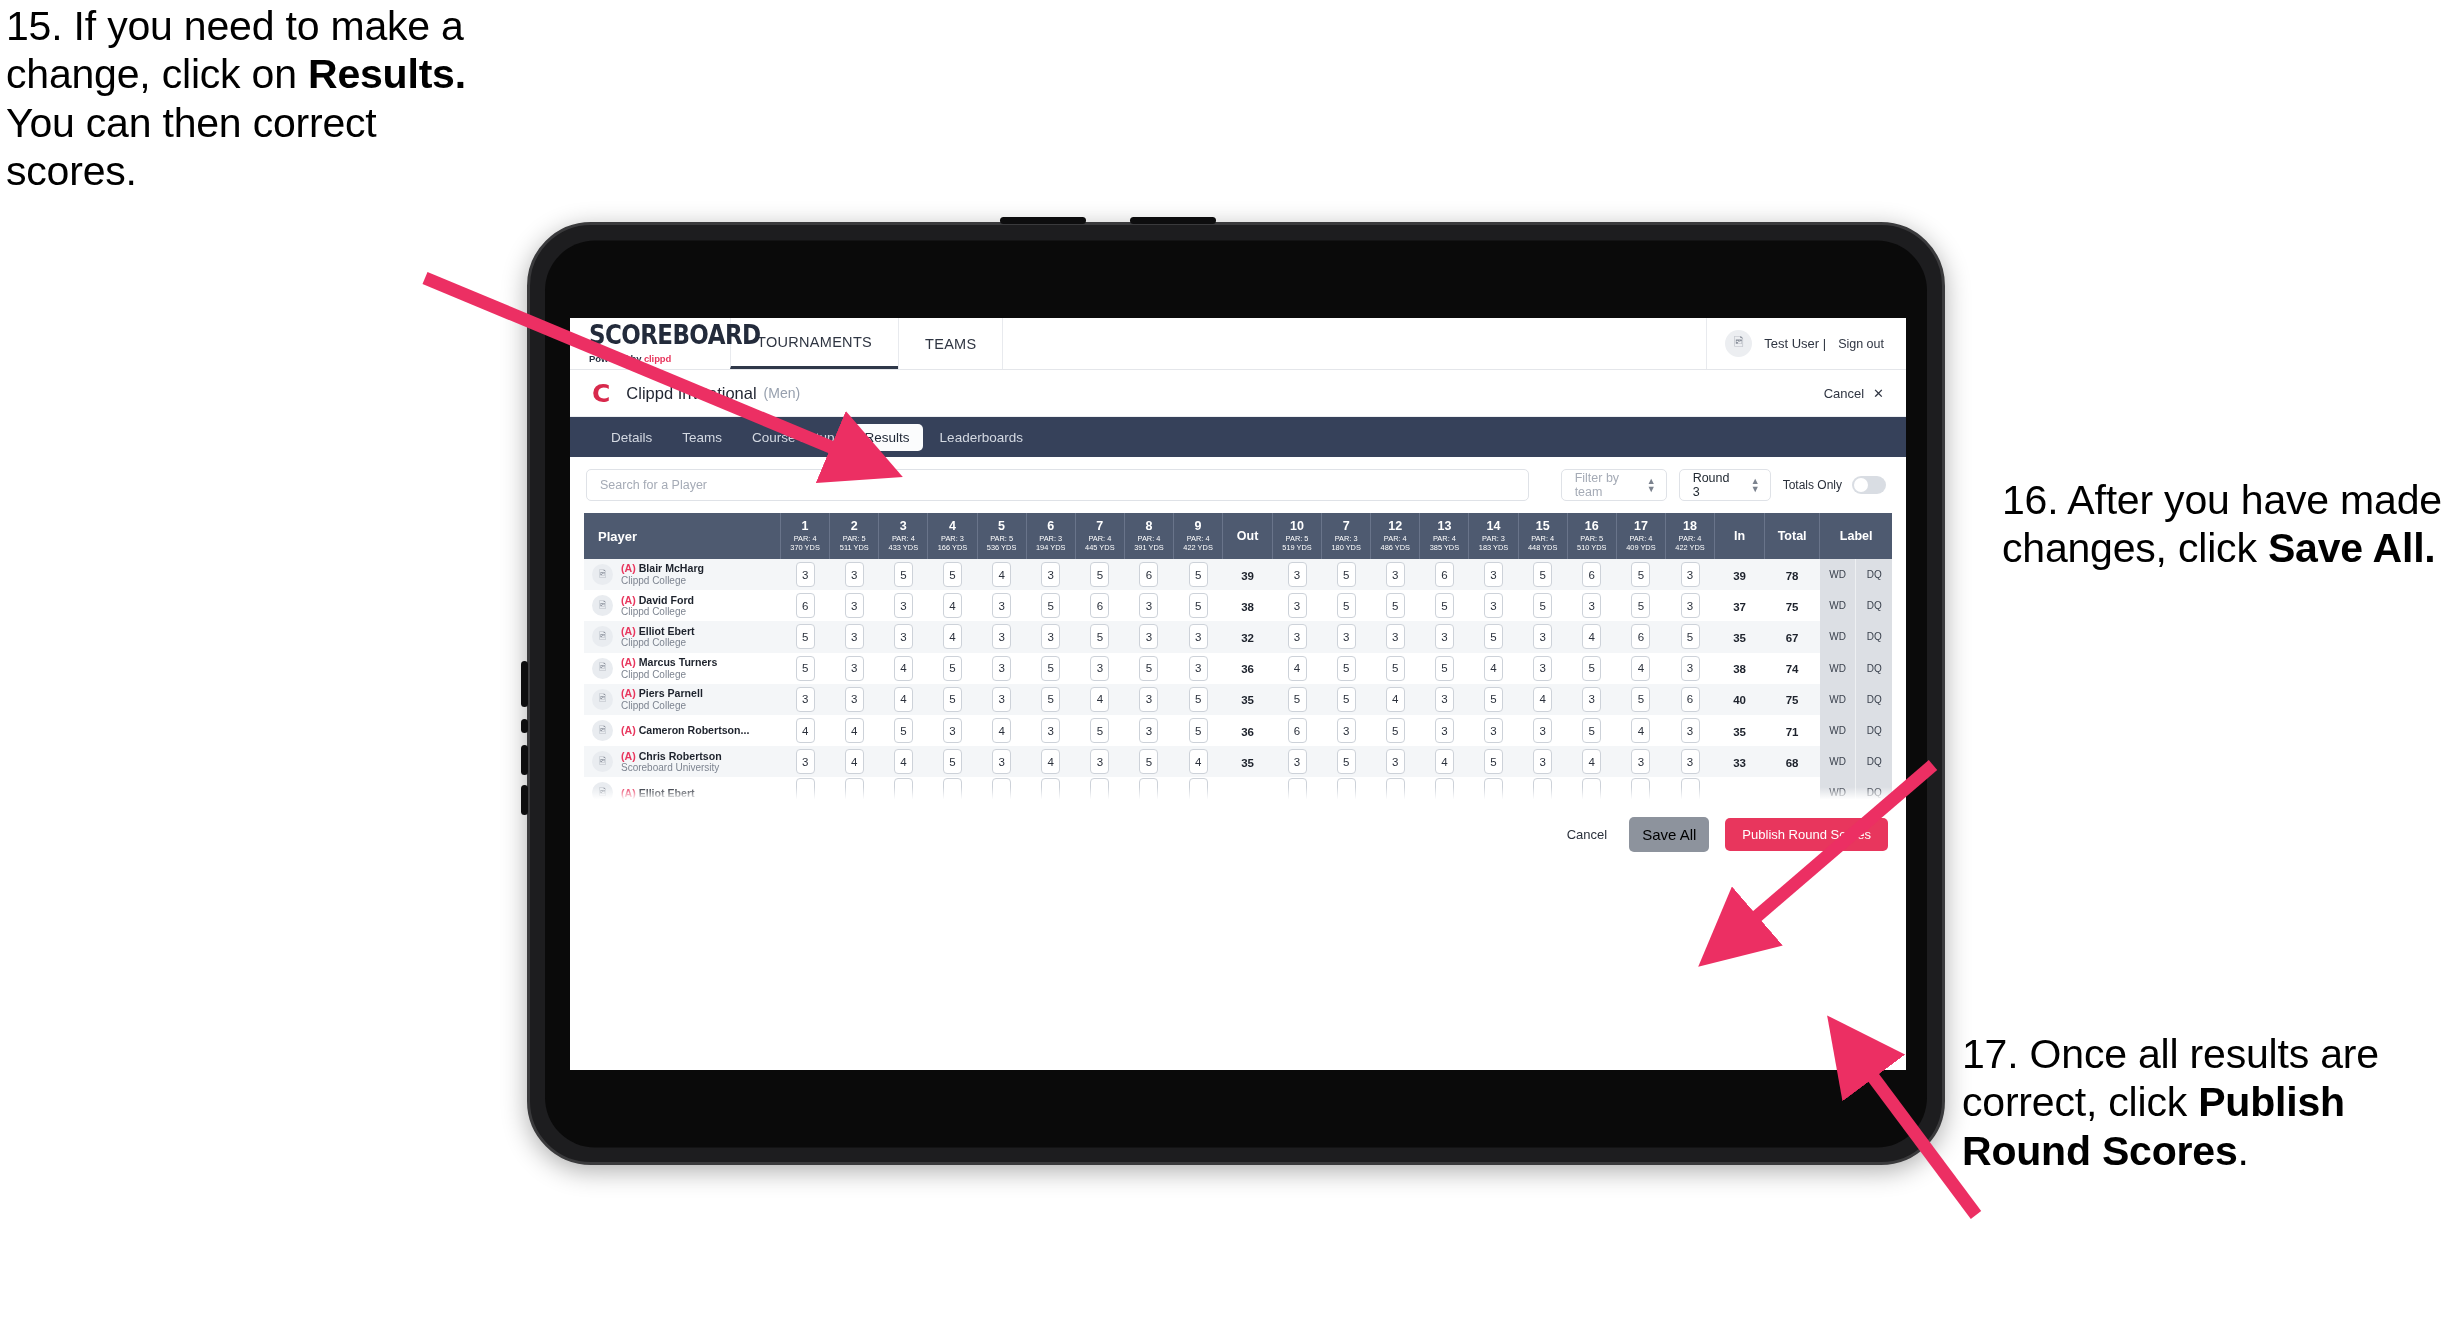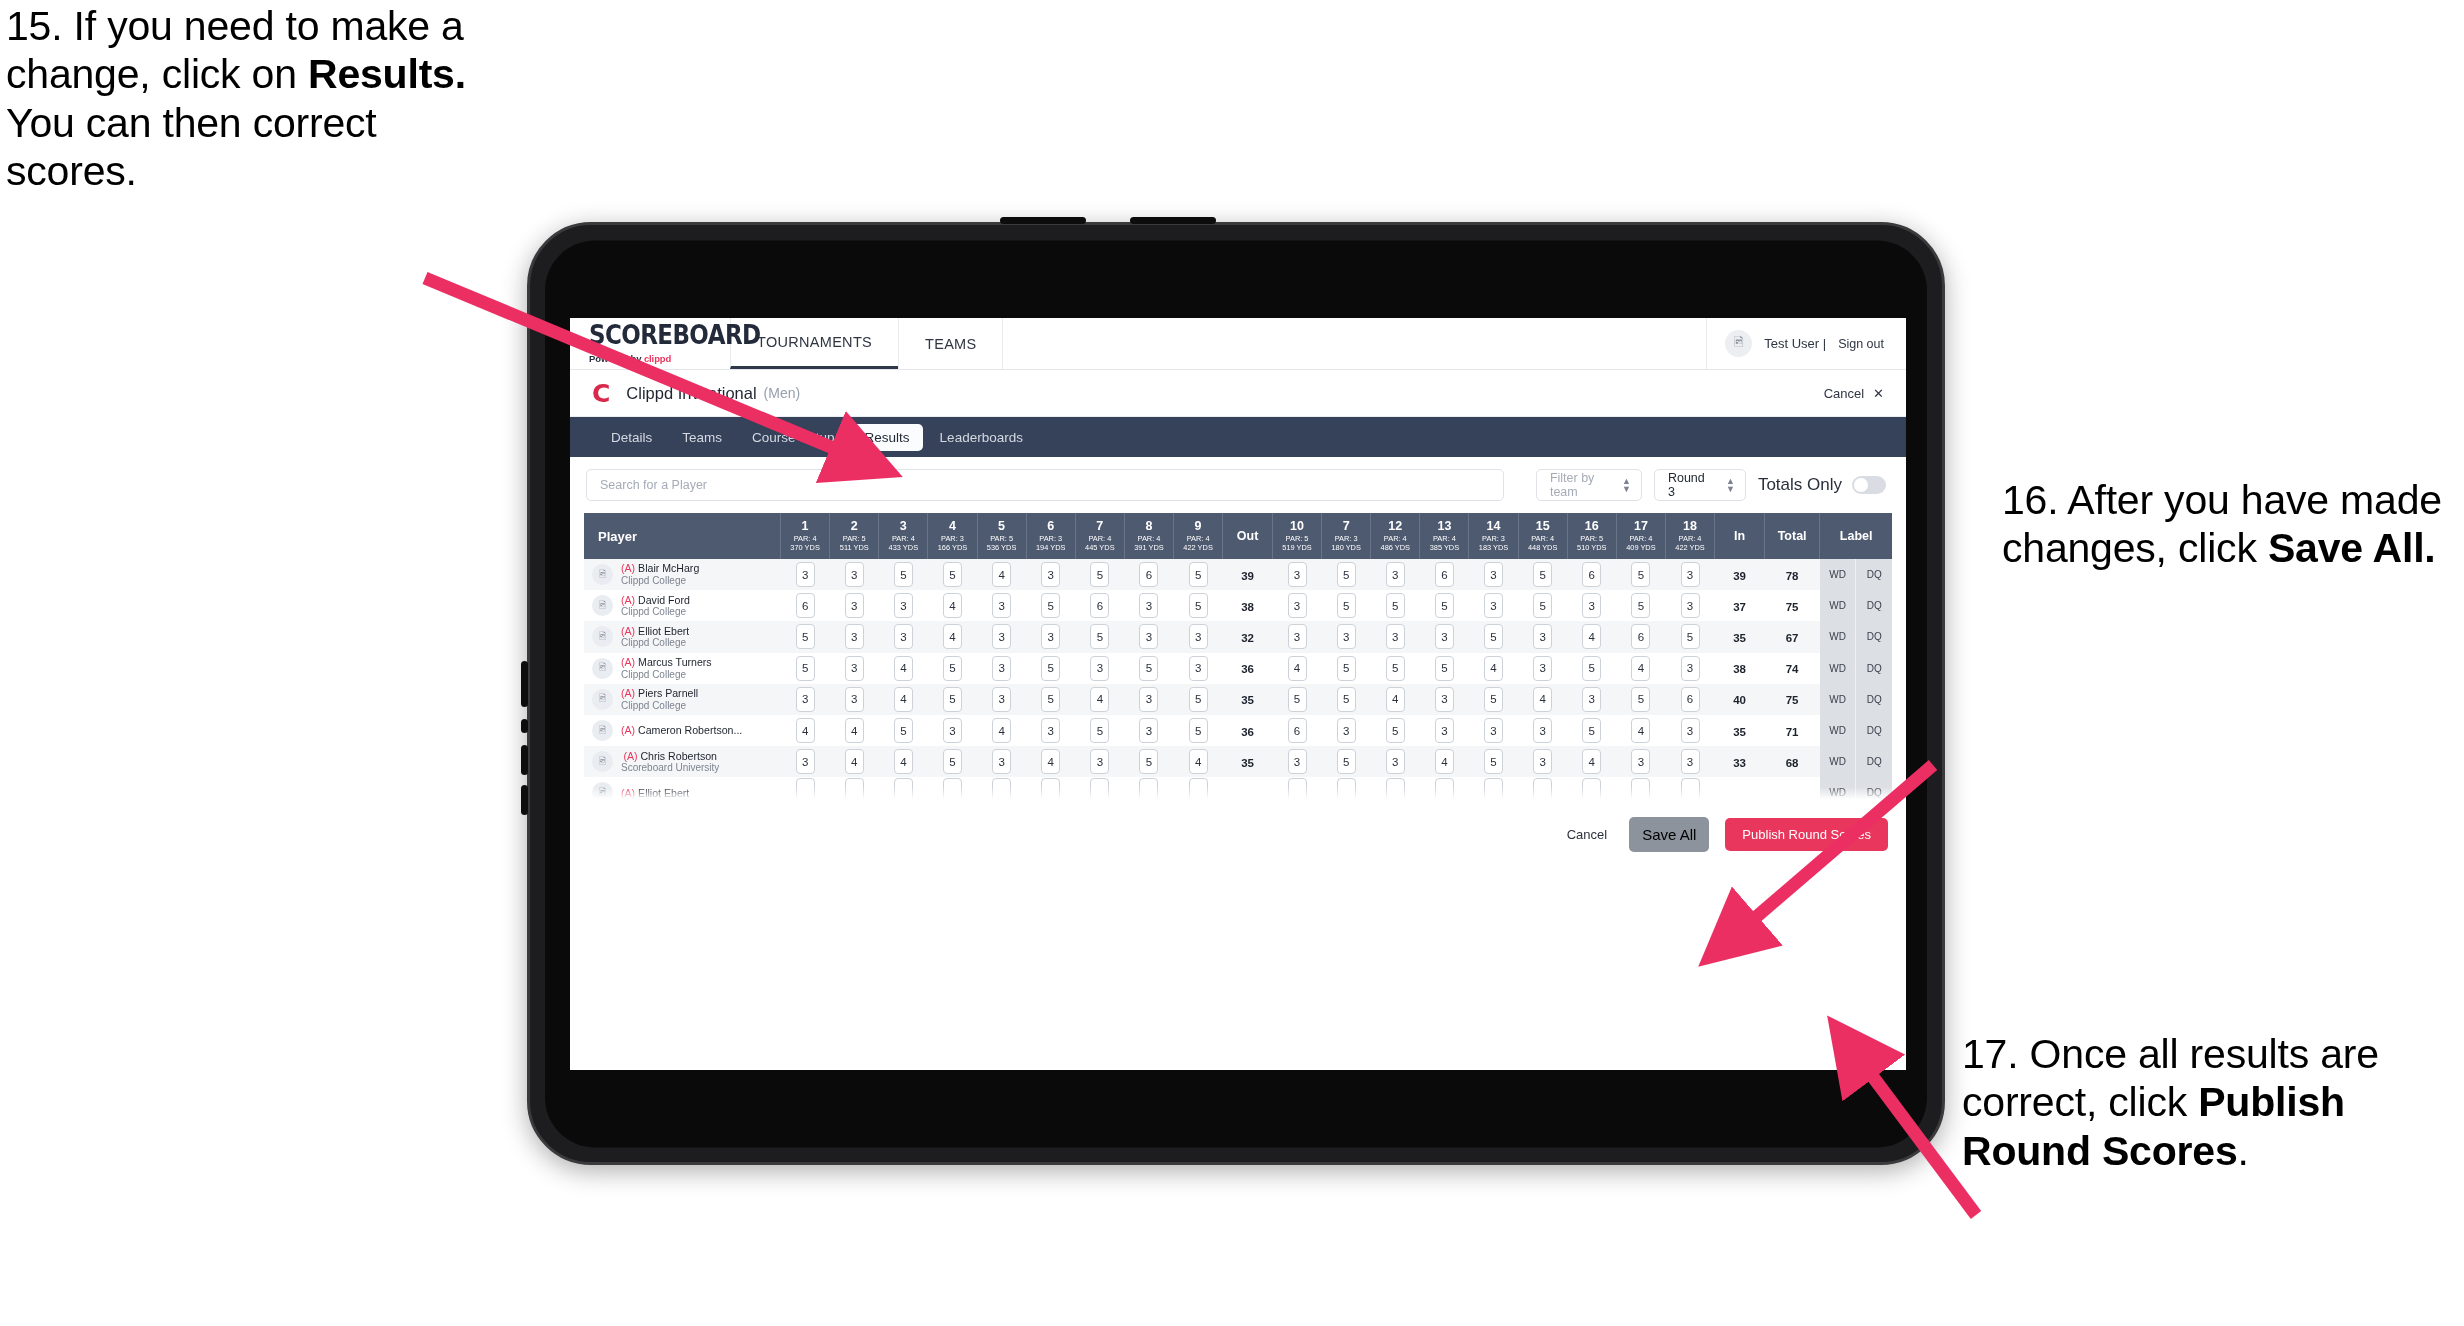--- a/index.html
+++ b/index.html
@@ -122,21 +122,21 @@
   .search-input::placeholder { color: #a5abb6; }
   .sel-box {
     height: 32px; border: 1px solid #dfe2e7; border-radius: 5px; background: #fff;
     display: flex; align-items: center; justify-content: space-between;
     padding: 0 10px 0 13px; font-size: 12.5px; cursor: pointer; gap: 14px;
   }
   .sel-team { width: 106px; color: #a5abb6; margin-left: 20px; }
   .sel-round { width: 92px; color: #222a33; }
   .sel-caret { font-size: 9px; color: #7b828e; line-height: 0.9; display: flex; flex-direction: column; }
   .totals-wrap { display: flex; align-items: center; gap: 10px; padding-right: 4px; }
-  .totals-label { font-size: 17px; color: #2a303b; text-align: right; }
+  .totals-label { font-size: 12px; color: #2a303b; text-align: right; }
   .toggle {
     width: 34px; height: 18px; border-radius: 9px; background: #d9dde3; position: relative; cursor: pointer;
   }
   .toggle::after {
     content: ''; position: absolute; left: 2px; top: 2px; width: 14px; height: 14px;
     border-radius: 50%; background: #fff;
   }
 
   
   .tablewrap { position: relative; margin: 0 14px; height: 290px; overflow: hidden; }
@@ -155,21 +155,21 @@
   table.sc tbody tr.odd { background: #f4f6f8; }
   table.sc tbody tr.even { background: #ffffff; }
   table.sc tbody td { padding: 0; text-align: center; vertical-align: middle; }
   .td-player { text-align: left !important; padding-left: 8px !important; }
   .pcell { display: flex; align-items: center; gap: 8px; }
   .p-ico {
     width: 21px; height: 21px; border-radius: 50%; background: #e9ecf0; flex: 0 0 21px;
     display: flex; align-items: center; justify-content: center; font-size: 9px; color: #8b919c;
   }
   .p-txt { line-height: 1.18; overflow: hidden; }
-  .p-name { font-size: 10.6px; font-weight: 400; color: #1d222c; white-space: nowrap; text-align: center; }
+  .p-name { font-size: 10.6px; font-weight: 700; color: #1d222c; white-space: nowrap; text-align: center; }
   .p-name .amt { color: #e8365d; }
   .p-team { font-size: 10px; color: #7d8490; white-space: nowrap; }
   .scorebox {
     display: inline-flex; align-items: center; justify-content: center;
     width: 19px; height: 25px; border: 1px solid #cdd2d9; border-radius: 4px;
     background: #fff; font-size: 11.5px; color: #2b313c;
   }
   .sum { font-size: 11.5px; font-weight: 700; color: #1d222c; }
   .lab-cell { padding: 0 !important; }
   .lab-wrap { display: flex; height: 31.2px; }

